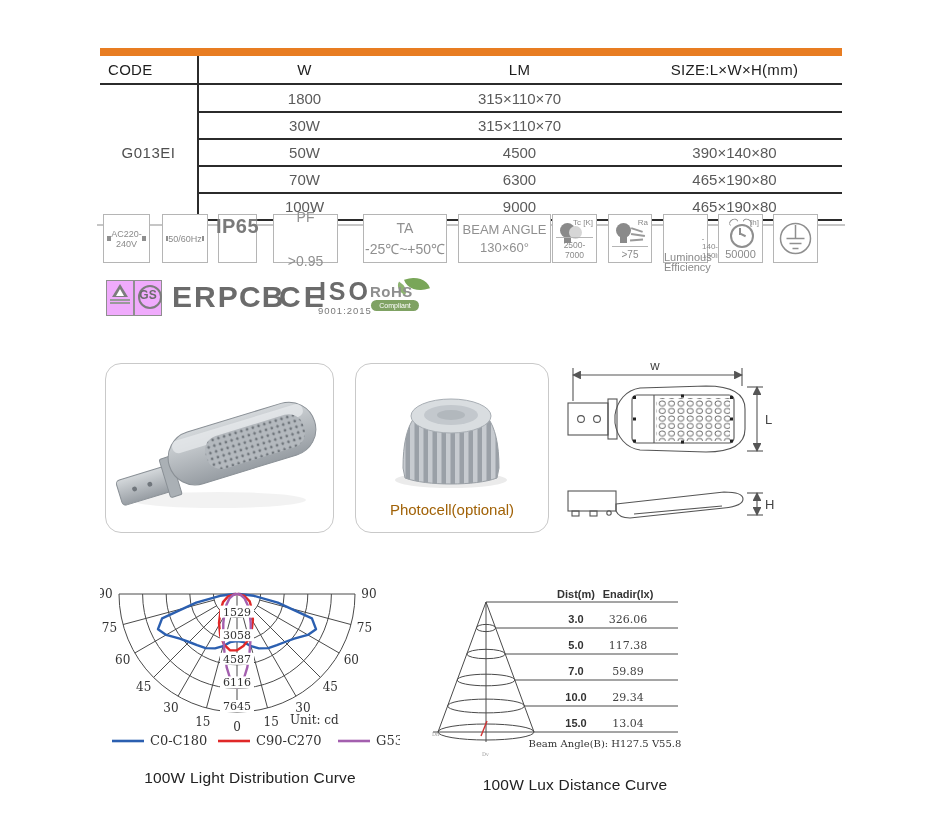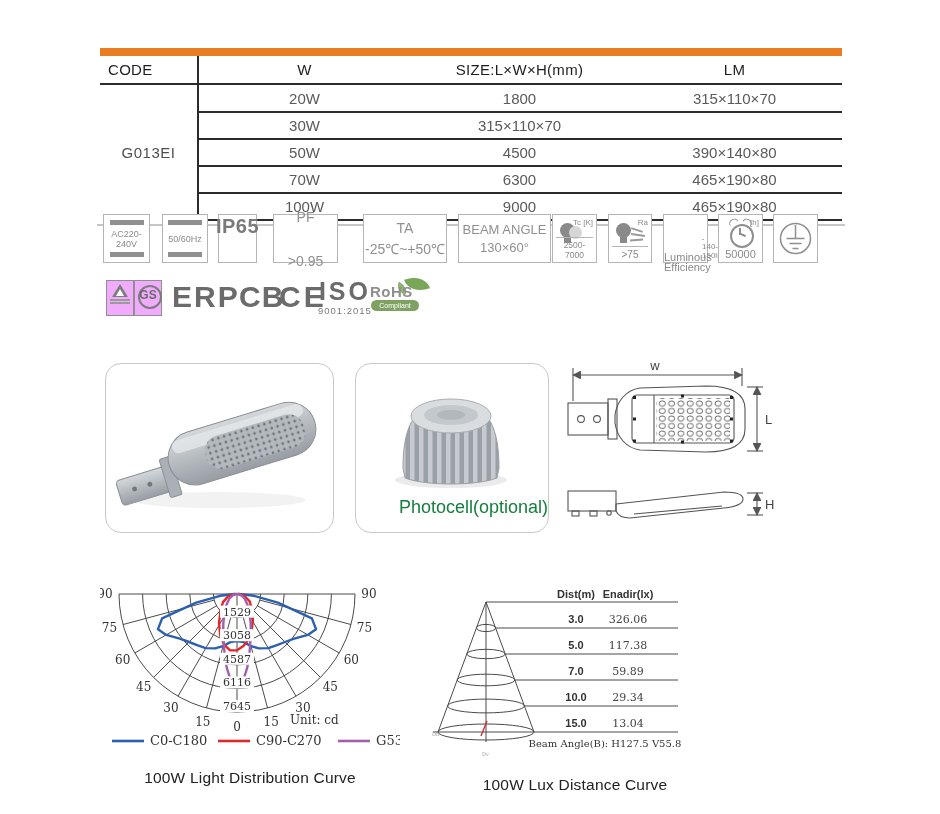--- a/index.html
+++ b/index.html
@@ -19,21 +19,21 @@
   .trow .sep{position:absolute;left:97px;right:0;bottom:-1px;height:2px;background:#2b2b2b;}
   .trow div{text-align:center;}
   .v-div{position:absolute;left:97px;top:8px;height:164px;width:2px;background:#2b2b2b;}
   .code-cell{position:absolute;left:0;top:37px;width:97px;height:135px;display:flex;
              align-items:center;justify-content:center;font-size:15px;color:#4f4f4f;letter-spacing:.5px;text-align:right;}
   .table-shadow{position:absolute;left:-3px;right:-3px;bottom:-6px;height:2px;background:#c6c6c6;}
 
   
   .spec-box{position:absolute;top:214px;height:49px;border:1px solid #b5b5b5;box-sizing:border-box;
             color:#8a8a8a;font-size:9px;text-align:center;background:#fff;}
-  .bars-box{display:flex;flex-direction:column;justify-content:space-between;align-items:center;padding:5px 3px;}
+  .bars-box{display:flex;flex-direction:row;justify-content:space-between;align-items:center;padding:5px 3px;}
   .gray-bar{width:34px;height:5px;background:#8f8f8f;}
   .two-line{display:flex;flex-direction:column;justify-content:center;gap:3px;font-size:14px;color:#909090;}
   .ip-box{display:flex;align-items:flex-start;justify-content:center;font-size:20px;font-weight:bold;color:#7a7a7a;letter-spacing:.5px;}
   .corner-label{position:absolute;top:3px;right:3px;font-size:8px;color:#8a8a8a;}
   .bottom-val{position:absolute;left:3px;right:3px;bottom:2px;border-top:1px solid #b5b5b5;font-size:8.5px;padding-top:2px;color:#8a8a8a;}
   .bottom-val.noline{border-top:none;font-size:11px;}
   .bulb{position:absolute;left:7px;top:8px;width:15px;height:15px;border-radius:50%;background:#8a8a8a;}
   .bulb::after{content:"";position:absolute;left:4px;top:14px;width:7px;height:6px;background:#8a8a8a;}
   .bulb2{position:absolute;left:16px;top:11px;width:13px;height:13px;border-radius:50%;background:#d6d6d6;}
   .ray{position:absolute;height:1.5px;background:#9a9a9a;}
@@ -56,42 +56,41 @@
   .iso-sub{font-size:9.5px;font-weight:normal;color:#7a7a7a;letter-spacing:1px;text-align:center;margin-top:-2px;}
   .rohs-wrap{position:absolute;left:368px;top:276px;width:62px;height:40px;}
   .rohs-word{position:absolute;left:2px;top:7px;font-size:15px;font-weight:bold;color:#8f8f8f;letter-spacing:.5px;}
   .leaf{position:absolute;right:2px;top:0px;width:22px;height:16px;background:#79a658;border-radius:0 95% 0 95%;transform:rotate(-18deg);}
   .leaf.small{right:22px;top:8px;width:12px;height:9px;transform:rotate(30deg);opacity:.85;}
   .rohs-pill{position:absolute;left:3px;top:24px;width:48px;height:11px;background:#7fa263;border-radius:6px;
              color:#fff;font-size:7px;line-height:11px;text-align:center;}
 
   
   .photo-box{position:absolute;border:1.5px solid #c9c9c9;border-radius:16px;background:#fff;}
-  .photocell-label{position:absolute;left:0;right:0;bottom:14px;text-align:right;font-size:18px;color:#15803d;}
+  .photocell-label{position:absolute;left:0;right:0;bottom:14px;text-align:center;font-size:15px;color:#a16207;}
 
   
   .caption{position:absolute;text-align:center;font-size:15.5px;color:#222;letter-spacing:.2px;}
   svg text{font-family:"DejaVu Serif",serif;}
   text.sans{font-family:"Liberation Sans",sans-serif;}
 </style>
 </head>
 <body>
 
 <div id="spec-table">
   <div class="orange-bar"></div>
   <div class="thead">
     <div class="h0">CODE</div>
     <div>W</div>
+    <div>LM</div>
     <div>SIZE:L×W×H(mm)</div>
-    <div>LM</div>
   </div>
   <div>
       <div class="trow">
         <div></div>
-        <div>20W</div>
         <div>1800</div>
         <div>315×110×70</div>
         <div class="sep"></div>
       </div>
       <div class="trow">
         <div></div>
         <div>30W</div>
         <div>315×110×70</div>
         <div class="sep"></div>
       </div>

